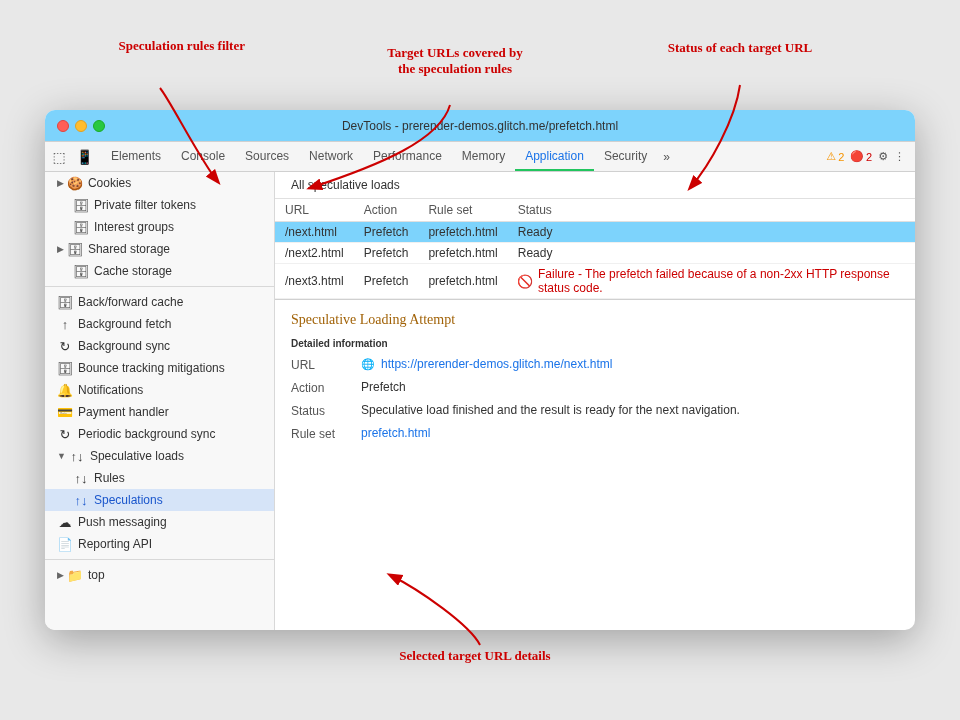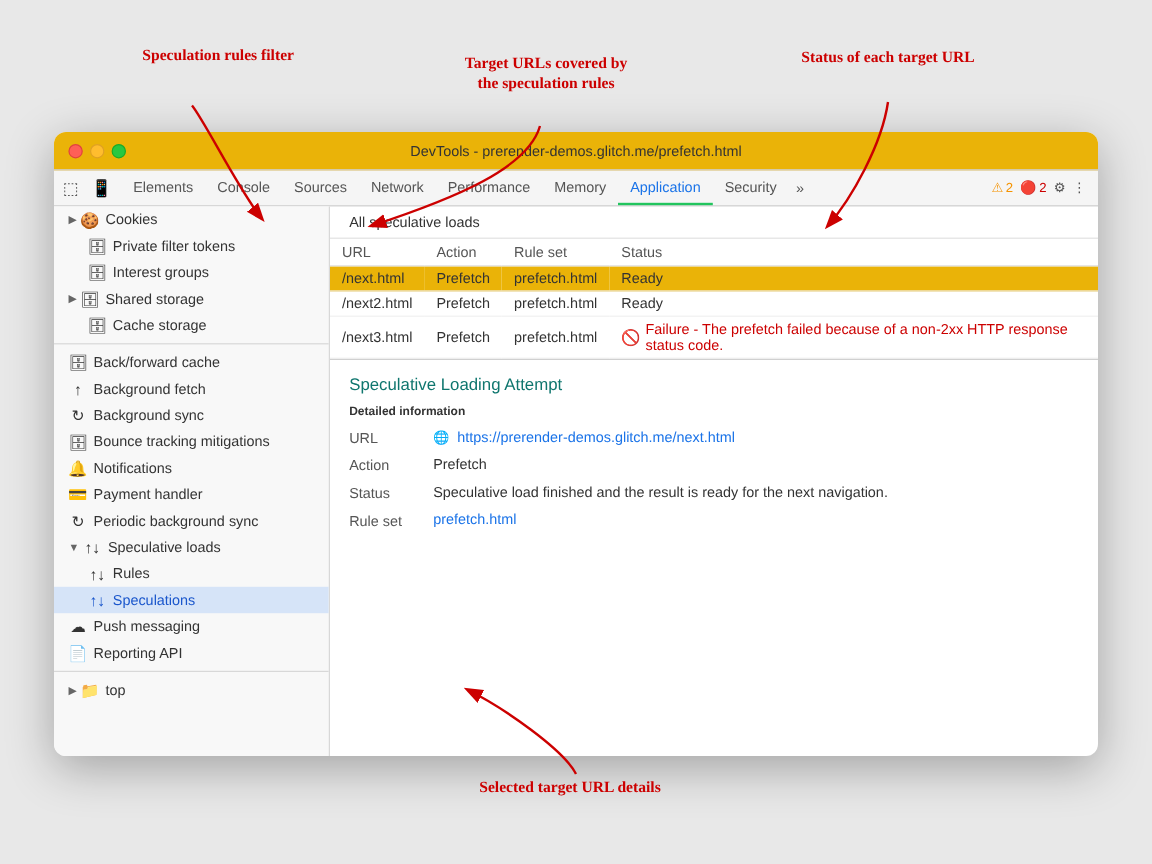--- a/index.html
+++ b/index.html
@@ -33,21 +33,21 @@
       width: 870px;
       height: 520px;
       background: #fff;
       border-radius: 10px;
       box-shadow: 0 10px 40px rgba(0,0,0,0.3);
       overflow: hidden;
     }
 
     
     .title-bar {
-      background: #eab308;
+      background: #7dd3fc;
       height: 32px;
       display: flex;
       align-items: center;
       padding: 0 12px;
       border-bottom: 1px solid #d0d0d0;
       position: relative;
     }
 
     .traffic-lights {
       display: flex;
@@ -244,21 +244,21 @@
       background: #fff;
     }
 
     .url-table td {
       padding: 3px 10px;
       color: #333;
       border-bottom: 1px solid #f0f0f0;
     }
 
     .url-table tr.selected td {
-      background: #eab308;
+      background: #7dd3fc;
     }
 
     .error-cell {
       color: #cc0000;
       display: flex;
       align-items: center;
       gap: 4px;
     }
 
     .error-icon {
@@ -270,22 +270,23 @@
     .detail-panel {
       border-top: 1px solid #d0d0d0;
       padding: 12px 16px;
       overflow-y: auto;
       flex: 1;
     }
 
     .detail-title {
       font-size: 14px;
       font-weight: 500;
-      color: #0f766e;
+      color: #a16207;
       margin-bottom: 10px;
+      font-family: Liberation Serif, serif;
     }
 
     .detail-subtitle {
       font-size: 10px;
       font-weight: 600;
       color: #333;
       margin-bottom: 8px;
     }
 
     .detail-row {

